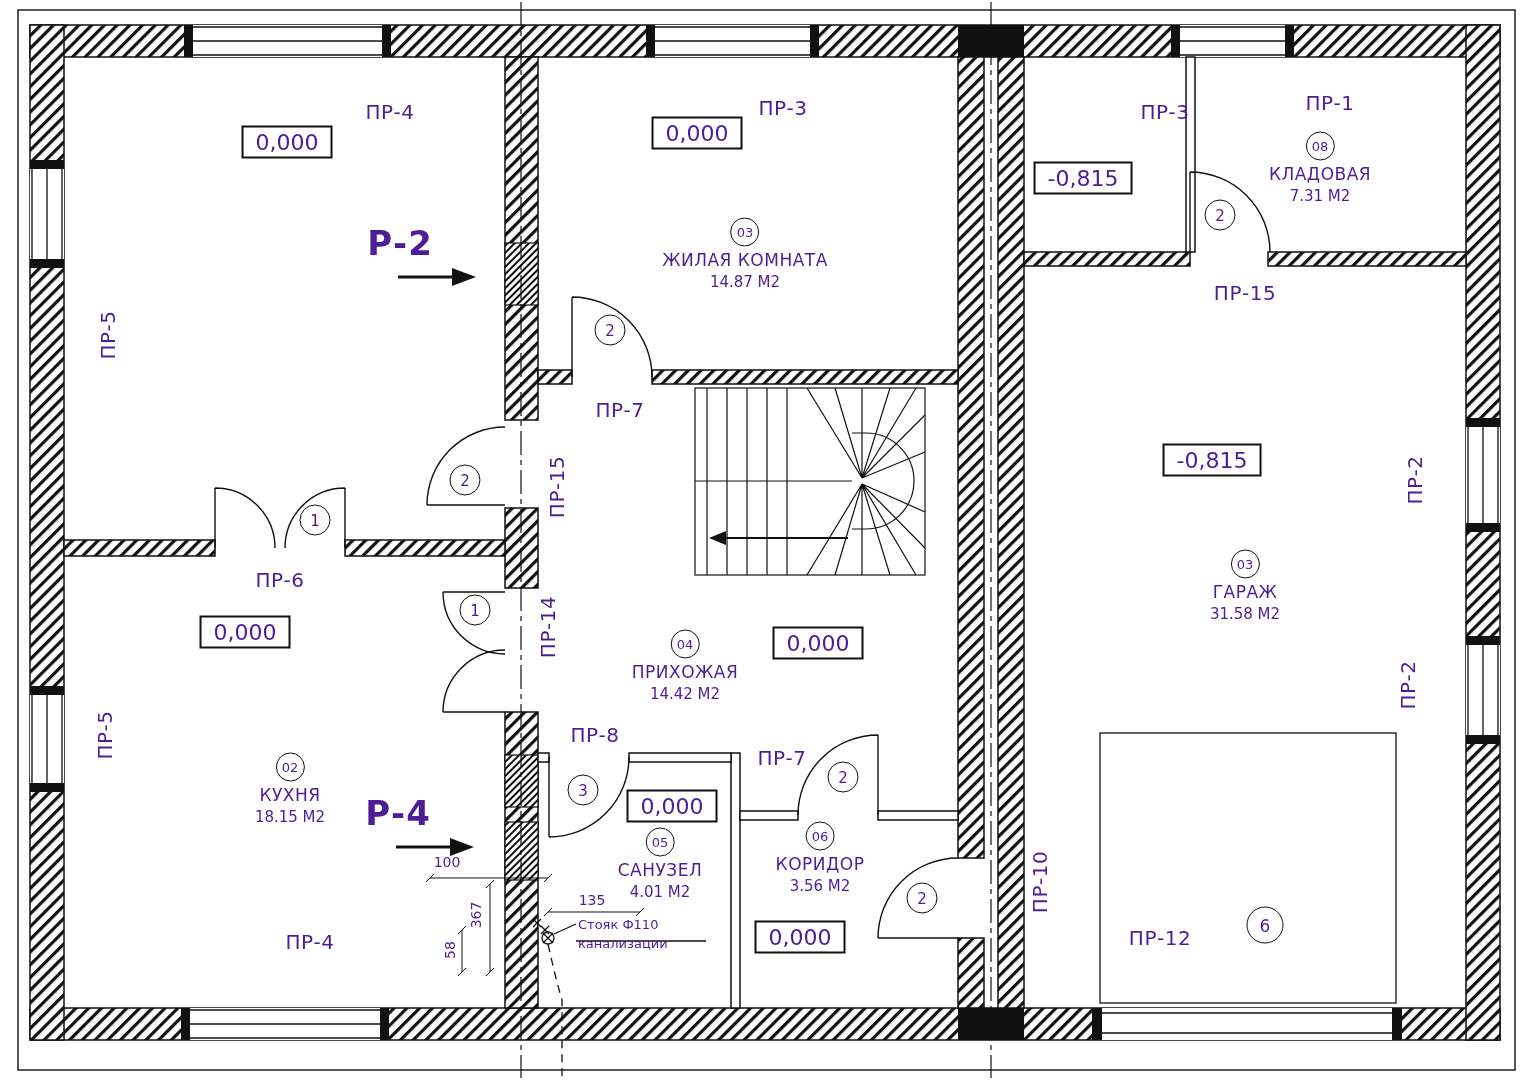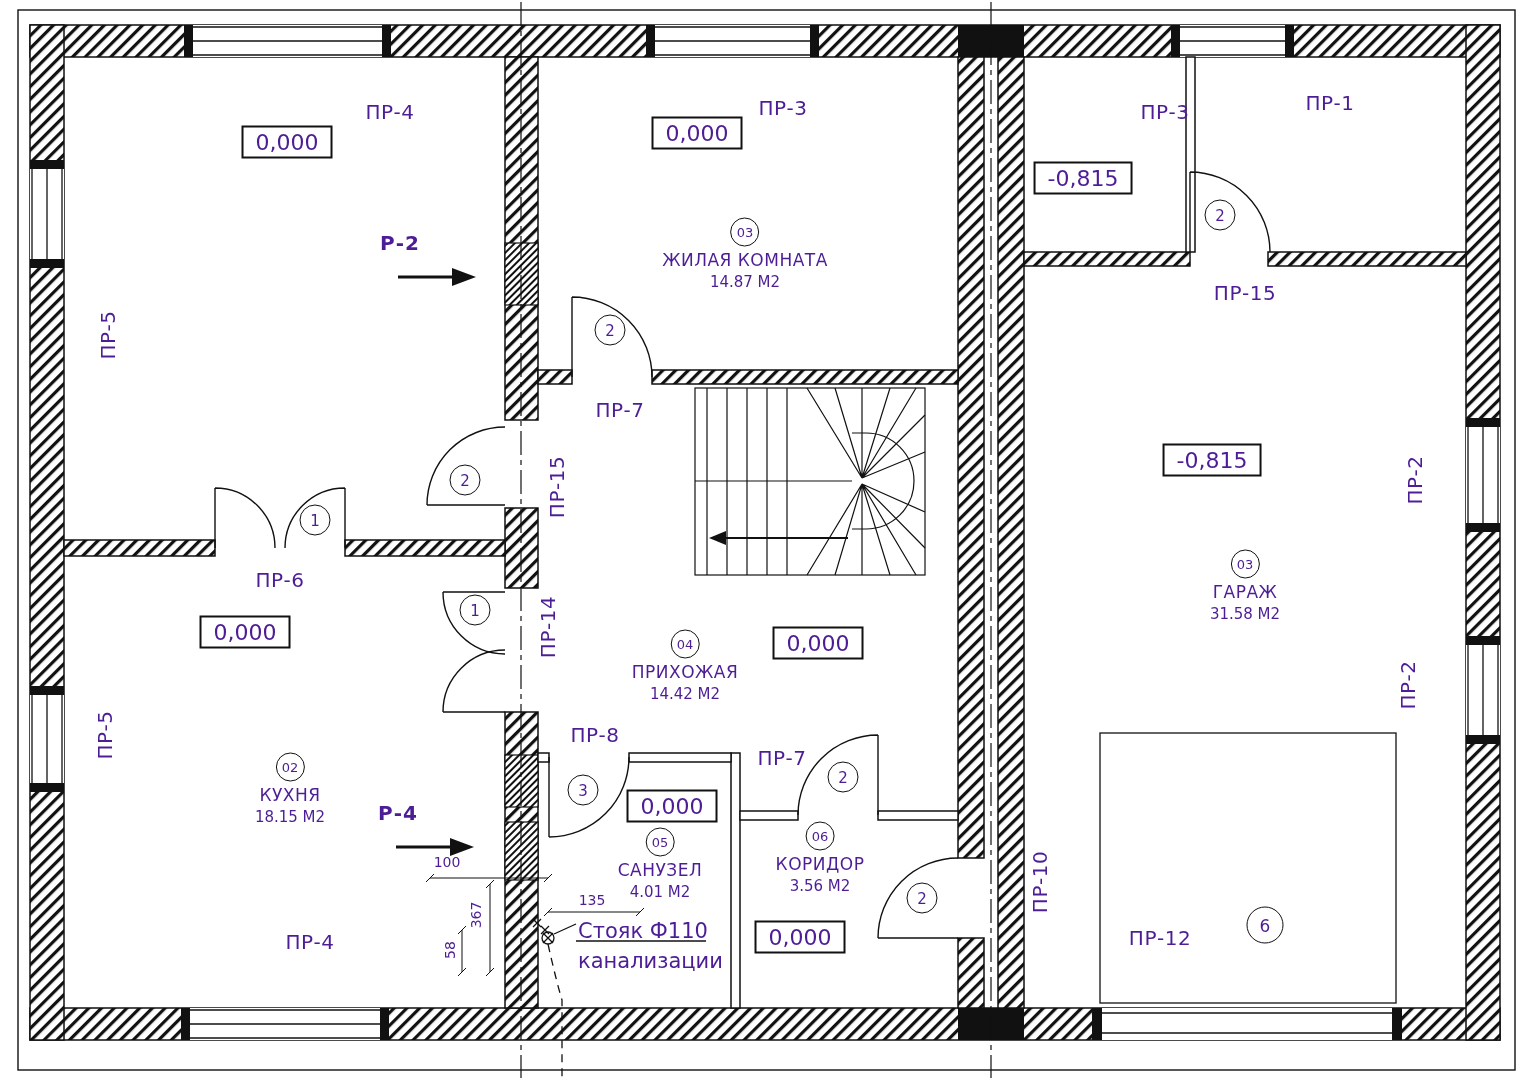--- a/index.html
+++ b/index.html
@@ -12,24 +12,24 @@
         padding:2px 12px;font-size:22px;white-space:nowrap;}
   .room{position:absolute;transform:translate(-50%,-50%);display:flex;flex-direction:column;
         align-items:center;gap:3px;text-align:center;white-space:nowrap;}
   .room .num{width:27px;height:27px;border:1.6px solid #111;border-radius:50%;background:#fff;
         display:flex;align-items:center;justify-content:center;font-size:13px;}
   .room .nm{font-size:17px;letter-spacing:.5px;}
   .room .ar{font-size:15px;}
   .tag{position:absolute;transform:translate(-50%,-50%);width:29px;height:29px;border:1.6px solid #111;
        border-radius:50%;background:#fff;display:flex;align-items:center;justify-content:center;font-size:15px;}
   .tag.big{width:35px;height:35px;font-size:17px;}
-  .sec{position:absolute;transform:translate(-50%,-50%);font-size:20px;font-weight:bold;letter-spacing:1px;}
+  .sec{position:absolute;transform:translate(-50%,-50%);font-size:34px;font-weight:bold;letter-spacing:1px;}
   .dim{position:absolute;transform:translate(-50%,-50%);font-size:14px;white-space:nowrap;}
   .dimv{position:absolute;transform:translate(-50%,-50%) rotate(-90deg);font-size:14px;white-space:nowrap;}
-  .note{position:absolute;font-size:21px;line-height:1.45;white-space:nowrap;}
+  .note{position:absolute;font-size:13px;line-height:1.45;white-space:nowrap;}
 </style>
 </head>
 <body>
 
 <div class="plan">
 
   <svg class="linework" width="1533" height="1080" viewBox="0 0 1533 1080">
     <defs>
       <pattern id="hatch" patternUnits="userSpaceOnUse" width="9" height="9" patternTransform="rotate(45)">
         <rect width="9" height="9" fill="#fff"></rect>
@@ -263,20 +263,25 @@
   <div class="room" style="left:820px;top:858px">
     <div class="num">06</div>
     <div class="nm">КОРИДОР</div>
     <div class="ar">3.56 М2</div>
   </div>
   <div class="room" style="left:1245px;top:586px">
     <div class="num">03</div>
     <div class="nm">ГАРАЖ</div>
     <div class="ar">31.58 М2</div>
   </div>
+  <div class="room" style="left:1320px;top:168px">
+    <div class="num">08</div>
+    <div class="nm">КЛАДОВАЯ</div>
+    <div class="ar">7.31 М2</div>
+  </div>
 
   <div class="tag" style="left:315px;top:520px">1</div>
   <div class="tag" style="left:475px;top:610px">1</div>
   <div class="tag" style="left:465px;top:480px">2</div>
   <div class="tag" style="left:610px;top:330px">2</div>
   <div class="tag" style="left:843px;top:777px">2</div>
   <div class="tag" style="left:922px;top:898px">2</div>
   <div class="tag" style="left:1220px;top:215px">2</div>
   <div class="tag" style="left:583px;top:790px">3</div>
   <div class="tag big" style="left:1265px;top:925px">6</div>

